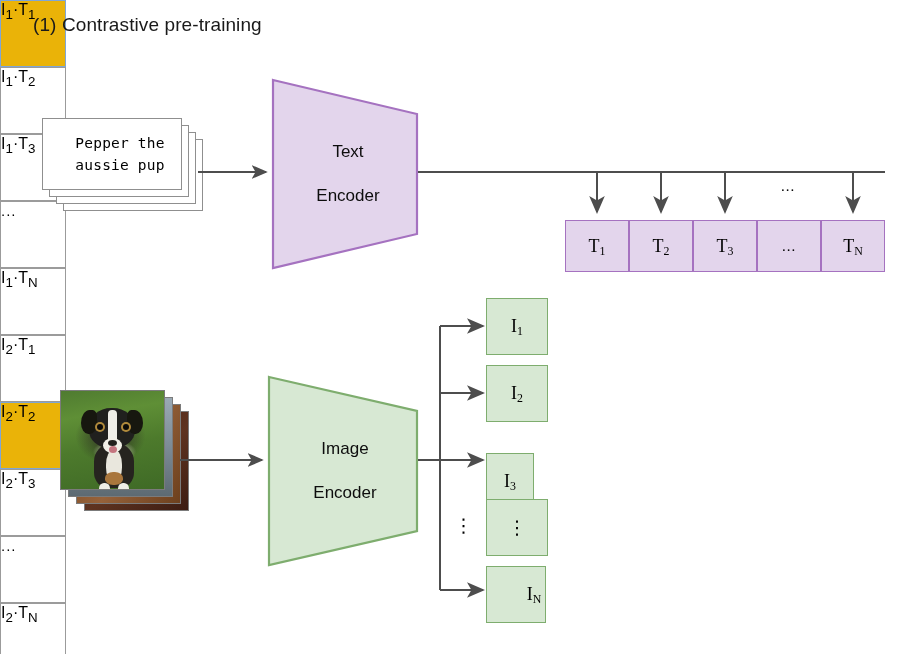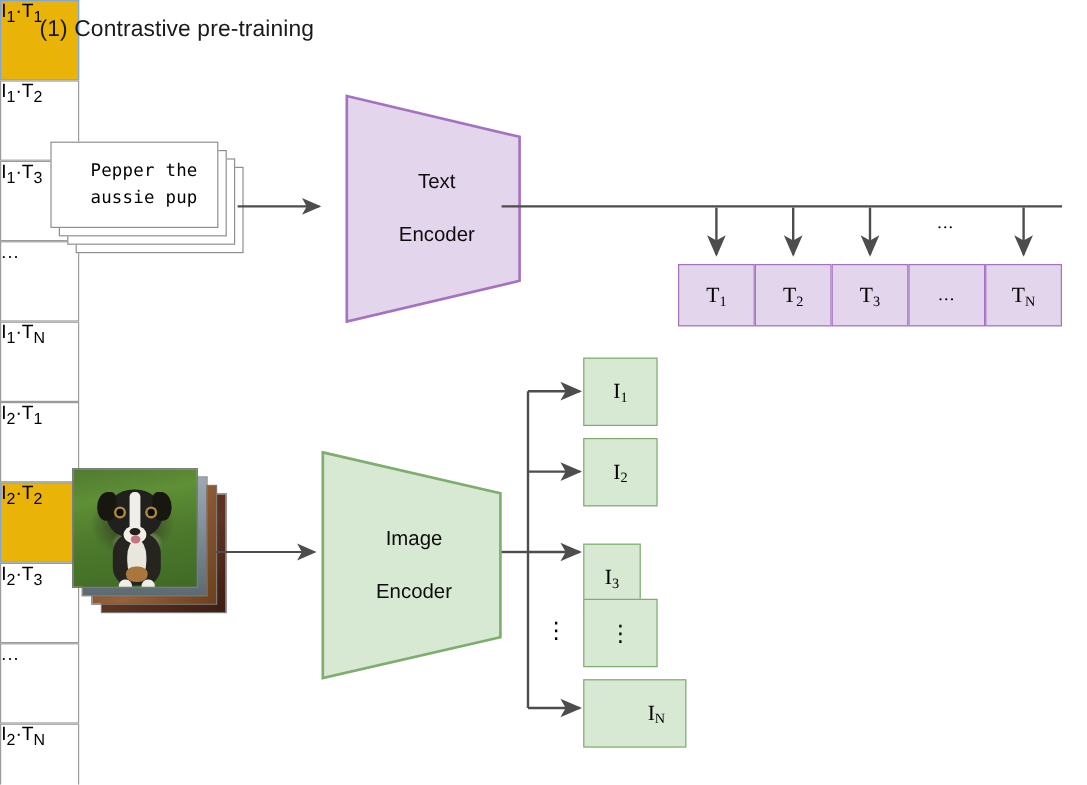--- a/index.html
+++ b/index.html
@@ -279,21 +279,21 @@
         <div class="pup-blaze"></div>
         <div class="pup-eye-l"></div>
         <div class="pup-eye-r"></div>
         <div class="pup-muzzle"></div>
         <div class="pup-nose"></div>
         <div class="pup-tongue"></div>
       </div>
     </div>
   </div>
 
-  <div class="encoder" style="left:287px; top:78px; width:148px; height:192px;align-items:center;">
+  <div class="encoder" style="left:271px; top:78px; width:148px; height:192px;align-items:center;">
     <svg width="148" height="192" viewBox="0 0 148 192">
       <polygon points="2,2 146,36 146,156 2,190" fill="#e3d5ec" stroke="#a572c0" stroke-width="2.2"></polygon>
     </svg>
     <div class="encoder-label" style="margin-left:6px;">
       <div>Text</div>
       <div>Encoder</div>
     </div>
   </div>
 
   <div class="encoder" style="left:267px; top:375px; width:152px; height:192px;">
@@ -359,21 +359,21 @@
     </div>
     <div class="cell i-cell" style="left:486px; top:365px; width:62px; height:57px;">
       <span>I<sub>2</sub></span>
     </div>
     <div class="cell i-cell" style="left:486px; top:432px; width:48px; height:57px;margin-top:21px;">
       <span>I<sub>3</sub></span>
     </div>
     <div class="cell i-cell dots-v" style="left:486px; top:499px; width:62px; height:57px;">
       <span>⋮</span>
     </div>
-    <div class="cell i-cell" style="left:486px; top:566px; width:86px; height:57px;padding-left:36px;">
+    <div class="cell i-cell" style="left:486px; top:566px; width:60px; height:57px;padding-left:36px;">
       <span>I<sub>N</sub></span>
     </div>
   </div>
 
   <div id="matrix">
       <div class="m-cell diag" style="left: 565px; top: 298px; width: 64px; height: 65px;"><span>I<sub>1</sub>·T<sub>1</sub></span></div>
       <div class="m-cell" style="left: 629px; top: 298px; width: 64px; height: 65px;"><span>I<sub>1</sub>·T<sub>2</sub></span></div>
       <div class="m-cell" style="left: 693px; top: 298px; width: 64px; height: 65px;"><span>I<sub>1</sub>·T<sub>3</sub></span></div>
       <div class="m-cell dots-h" style="left: 757px; top: 298px; width: 64px; height: 65px;"><span>...</span></div>
       <div class="m-cell" style="left: 821px; top: 298px; width: 64px; height: 65px;"><span>I<sub>1</sub>·T<sub>N</sub></span></div>

